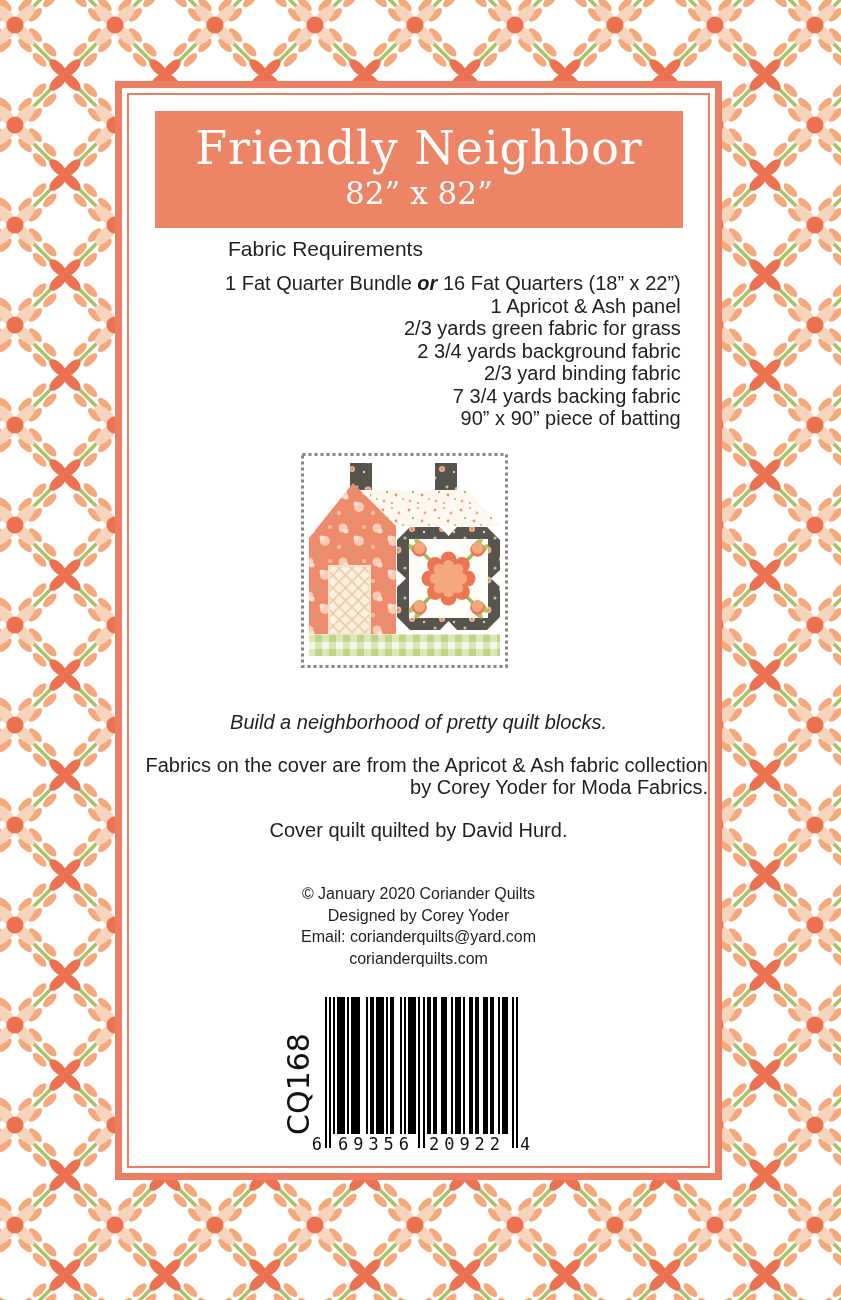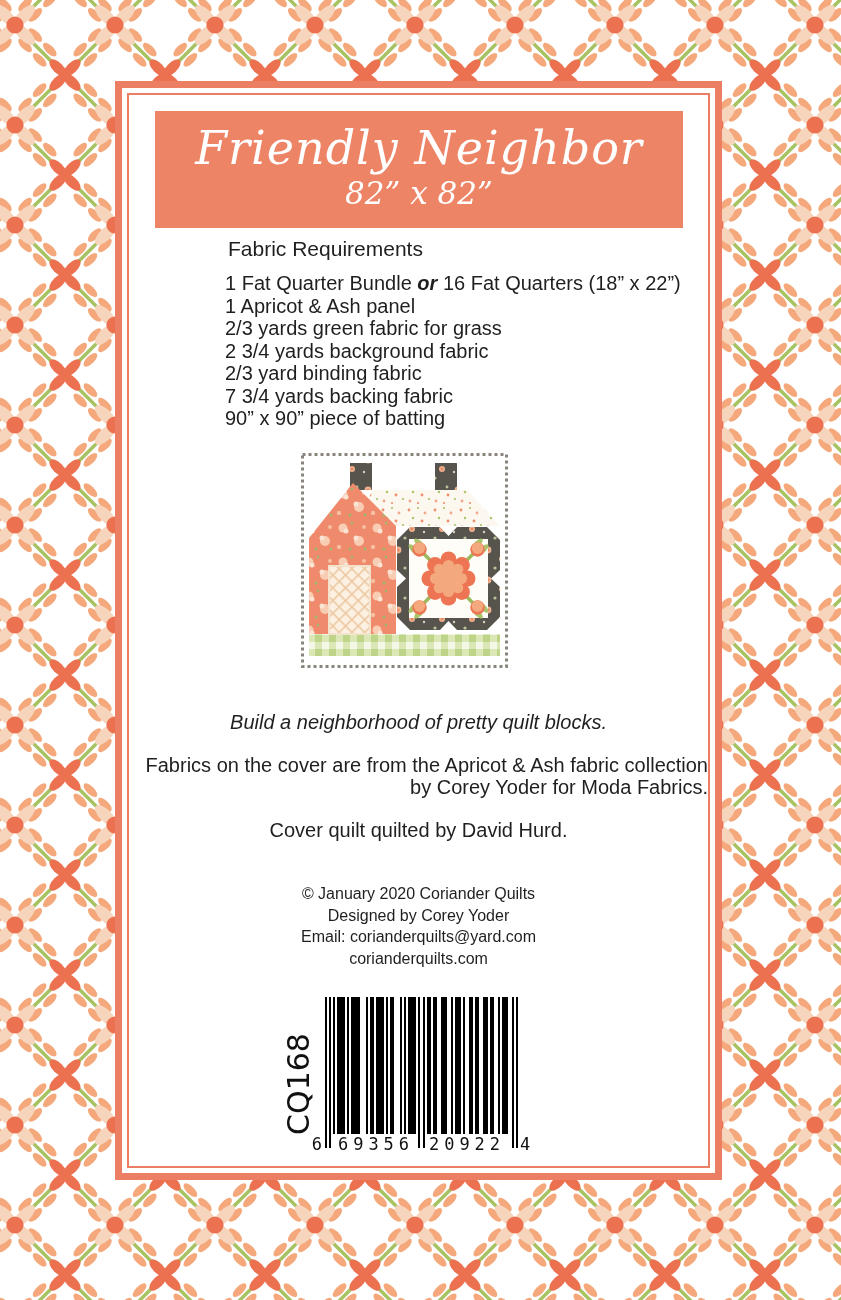--- a/index.html
+++ b/index.html
@@ -5,26 +5,26 @@
   html,body{margin:0;padding:0;background:#ffffff;}
   .page{position:relative;width:841px;height:1300px;overflow:hidden;
         font-family:"Liberation Sans",sans-serif;color:#1f1f1f;}
   .bg{position:absolute;left:0;top:0;}
   .panel{position:absolute;left:115px;top:81px;width:607px;height:1099px;
          box-sizing:border-box;background:#ffffff;border:7px solid #ec7f63;}
   .panel-inner{position:relative;box-sizing:border-box;margin:5px;
          width:583px;height:1075px;border:2px solid #ec7f63;background:#ffffff;}
   .title-block{position:absolute;left:26px;top:16px;width:528px;height:117px;
          background:#ee8466;text-align:center;color:#ffffff;}
-  .title{font-family:"DejaVu Serif",serif;font-style:italic;font-size:46px;
+  .title{font-family:"DejaVu Serif",serif;font-size:46px;
          letter-spacing:1px;padding-top:12px;line-height:1.1;}
-  .size{font-family:"DejaVu Serif",serif;font-style:italic;font-size:31px;margin-top:1px;}
+  .size{font-family:"DejaVu Serif",serif;font-size:31px;margin-top:1px;}
   .fr-heading{position:absolute;left:99px;top:142px;font-size:21px;
          text-underline-offset:3px;}
-  .fr-list{position:absolute;left:96px;top:177px;font-size:20px;line-height:22.5px;white-space:nowrap;}
+  .fr-list{position:absolute;left:96px;top:177px;font-size:20px;line-height:22.5px;white-space:nowrap;text-align:right;}
   .fr-item b i{font-weight:bold;}
   .quilt{position:absolute;left:172px;top:358px;}
   .tagline{position:absolute;left:0;top:616px;width:100%;text-align:center;
          font-style:italic;font-size:20px;}
   .para{position:absolute;left:0;top:659px;width:100%;text-align:right;
          font-size:20px;line-height:22px;}
   .quilter{position:absolute;left:0;top:724px;width:100%;text-align:center;font-size:20px;}
   .pub{position:absolute;left:0;top:788px;width:100%;text-align:center;
          font-size:16px;line-height:21.5px;}
   .barcode-wrap{position:absolute;left:151px;top:902px;width:280px;height:165px;}

